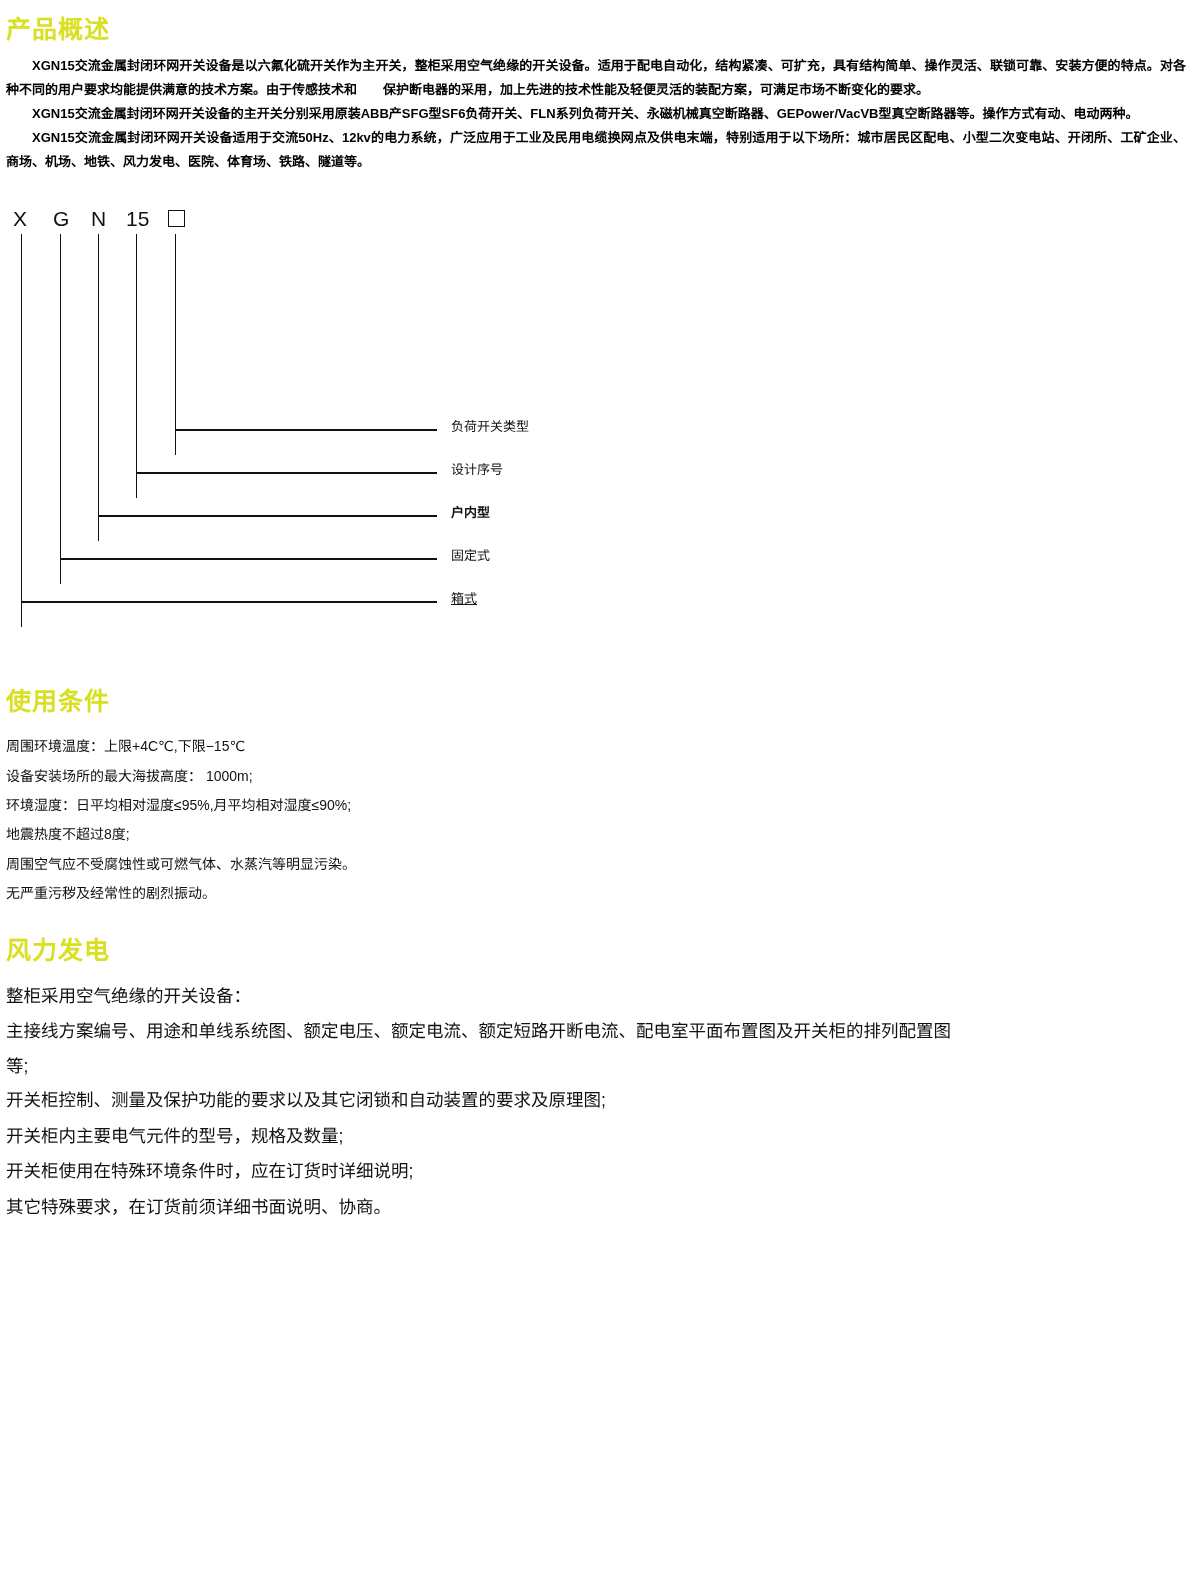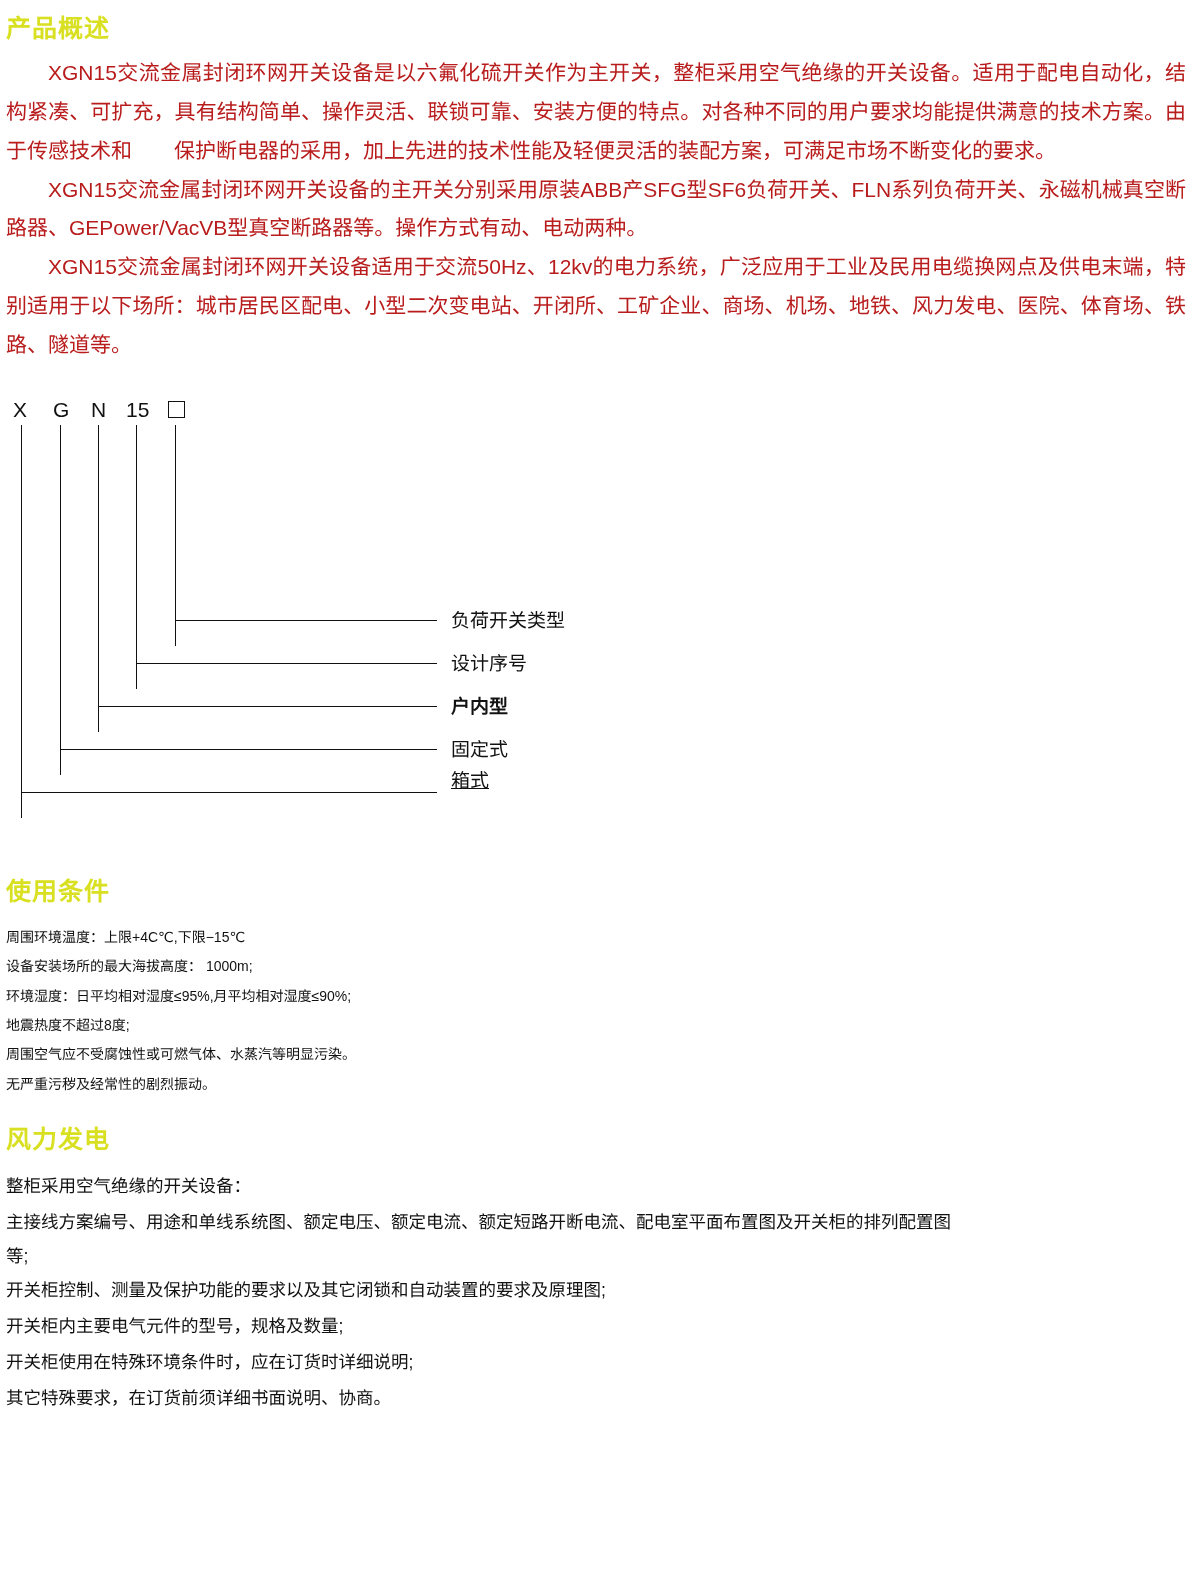--- a/index.html
+++ b/index.html
@@ -21,30 +21,30 @@
     box-sizing: border-box;
     padding: 0 8px 0 6px;
   }
   .section-title {
     color: #d9e021;
     font-size: 25px;
     font-weight: bold;
     letter-spacing: 1px;
     margin: 0;
     line-height: 1.2;
-    font-family: Liberation Serif, serif;
   }
   .overview-title { padding-top: 14px; }
 
   .body-text {
-    font-size: 21px;
+    font-size: 13px;
     line-height: 1.85;
-    color: #b91c1c;
+    color: #000000;
     text-align: justify;
     margin: 0;
+    font-weight: bold;
   }
   .para {
     text-indent: 2em;
     margin: 0;
   }
 
   .overview-block { margin-top: 10px; padding-right: 6px; }
 
   
   .model-section { margin-top: 34px; }
@@ -74,21 +74,21 @@
     width: 1.3px;
     background: #111;
   }
   .hline {
     position: absolute;
     height: 1.3px;
     background: #111;
   }
   .leader-label {
     position: absolute;
-    font-size: 19px;
+    font-size: 13px;
     color: #111;
     line-height: 1;
     white-space: nowrap;
   }
 
   
   .conditions-section { margin-top: 28px; }
   .cond-list { margin-top: 16px; }
   .cond-line {
     font-size: 14px;
@@ -138,21 +138,21 @@
       <span class="hline" style="left:167px; top:221px; width:262px;"></span>
       <span class="hline" style="left:128px; top:264px; width:301px;"></span>
       <span class="hline" style="left:90px;  top:307px; width:339px;"></span>
       <span class="hline" style="left:52px;  top:350px; width:377px;"></span>
       <span class="hline" style="left:13px;  top:393px; width:416px;"></span>
 
       <span class="leader-label" style="left:443px; top:212px;">负荷开关类型</span>
       <span class="leader-label" style="left:443px; top:255px;">设计序号</span>
       <span class="leader-label" style="left:443px; top:298px;font-weight:bold;">户内型</span>
       <span class="leader-label" style="left:443px; top:341px;">固定式</span>
-      <span class="leader-label" style="left:443px; top:372px;text-decoration:underline;">箱式</span>
+      <span class="leader-label" style="left:443px; top:384px;text-decoration:underline;">箱式</span>
     </div>
   </div>
 
   <div class="conditions-section">
     <h2 class="section-title">使用条件</h2>
     <div class="cond-list">
       <div class="cond-line">周围环境温度：上限+4C℃,下限−15℃</div>
       <div class="cond-line">设备安装场所的最大海拔高度： 1000m;</div>
       <div class="cond-line">环境湿度：日平均相对湿度≤95%,月平均相对湿度≤90%;</div>
       <div class="cond-line">地震热度不超过8度;</div>

